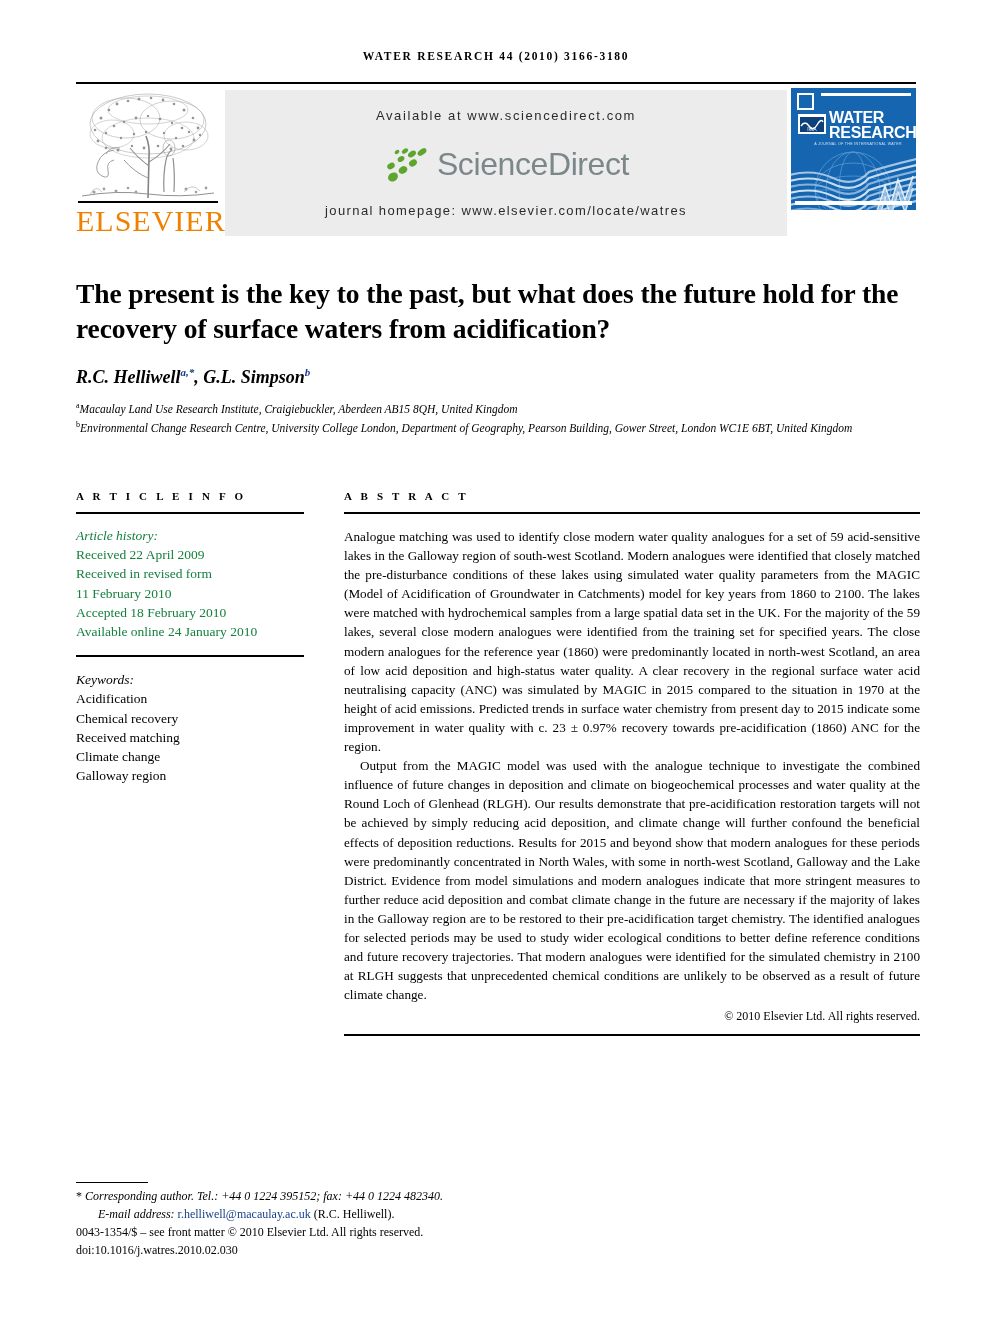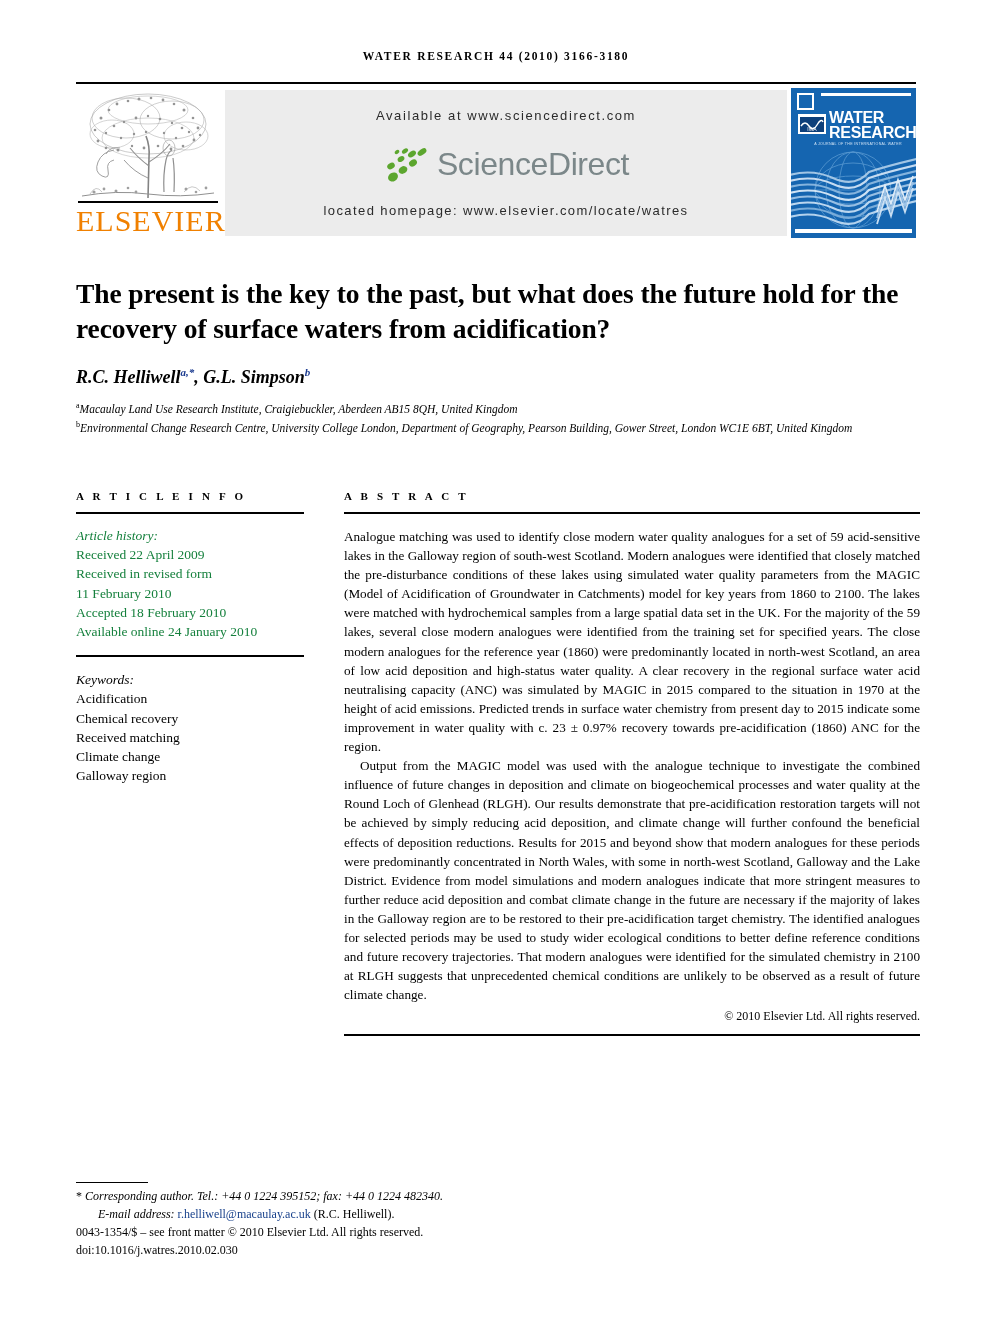--- a/index.html
+++ b/index.html
@@ -120,21 +120,21 @@
   .cover {
     position: absolute;
     left: 715px; top: 0px;
     width: 125px; height: 150px;
     background: #ffffff;
     overflow: hidden;
   }
   .cover-inner {
     position: absolute;
     left: 0; top: 0;
-    width: 125px; height: 150px;
+    width: 125px; height: 122px;
     background: #1565b0;
     overflow: hidden;
   }
   .cover-topbar {
     position: absolute;
     left: 30px; top: 5px;
     width: 90px; height: 3px;
     background: #ffffff;
   }
   .cover-botbar {
@@ -439,21 +439,21 @@
             <ellipse cx="30" cy="20" rx="4.2" ry="3.2" transform="rotate(-32 30 20)"></ellipse>
             <ellipse cx="18" cy="16" rx="3.6" ry="2.6" transform="rotate(-32 18 16)"></ellipse>
             <ellipse cx="29" cy="11" rx="4.4" ry="2.8" transform="rotate(-35 29 11)"></ellipse>
             <ellipse cx="39" cy="9" rx="5.0" ry="2.8" transform="rotate(-35 39 9)"></ellipse>
             <ellipse cx="22" cy="8" rx="3.4" ry="2.2" transform="rotate(-35 22 8)"></ellipse>
             <ellipse cx="14" cy="9" rx="2.6" ry="1.8" transform="rotate(-35 14 9)"></ellipse>
           </g>
         </svg>
         <span class="sd-logo-text">ScienceDirect</span>
       </div>
-      <div class="sd-homepage">located homepage: www.elsevier.com/locate/watres</div>
+      <div class="sd-homepage">journal homepage: www.elsevier.com/locate/watres</div>
     </div>
 
     <div class="cover">
       <div class="cover-inner">
         <div class="cover-topbar"></div>
         <div class="cover-smallbadge"></div>
         <div class="iwa-badge">
           <svg width="24" height="15" viewBox="0 0 24 15" xmlns="http://www.w3.org/2000/svg">
             <rect x="0" y="0" width="24" height="15" fill="#0d3f7a"></rect>
             <path d="M1 9 Q5 3 9 9 T17 8 T23 5" stroke="#ffffff" stroke-width="1.4" fill="none"></path>

